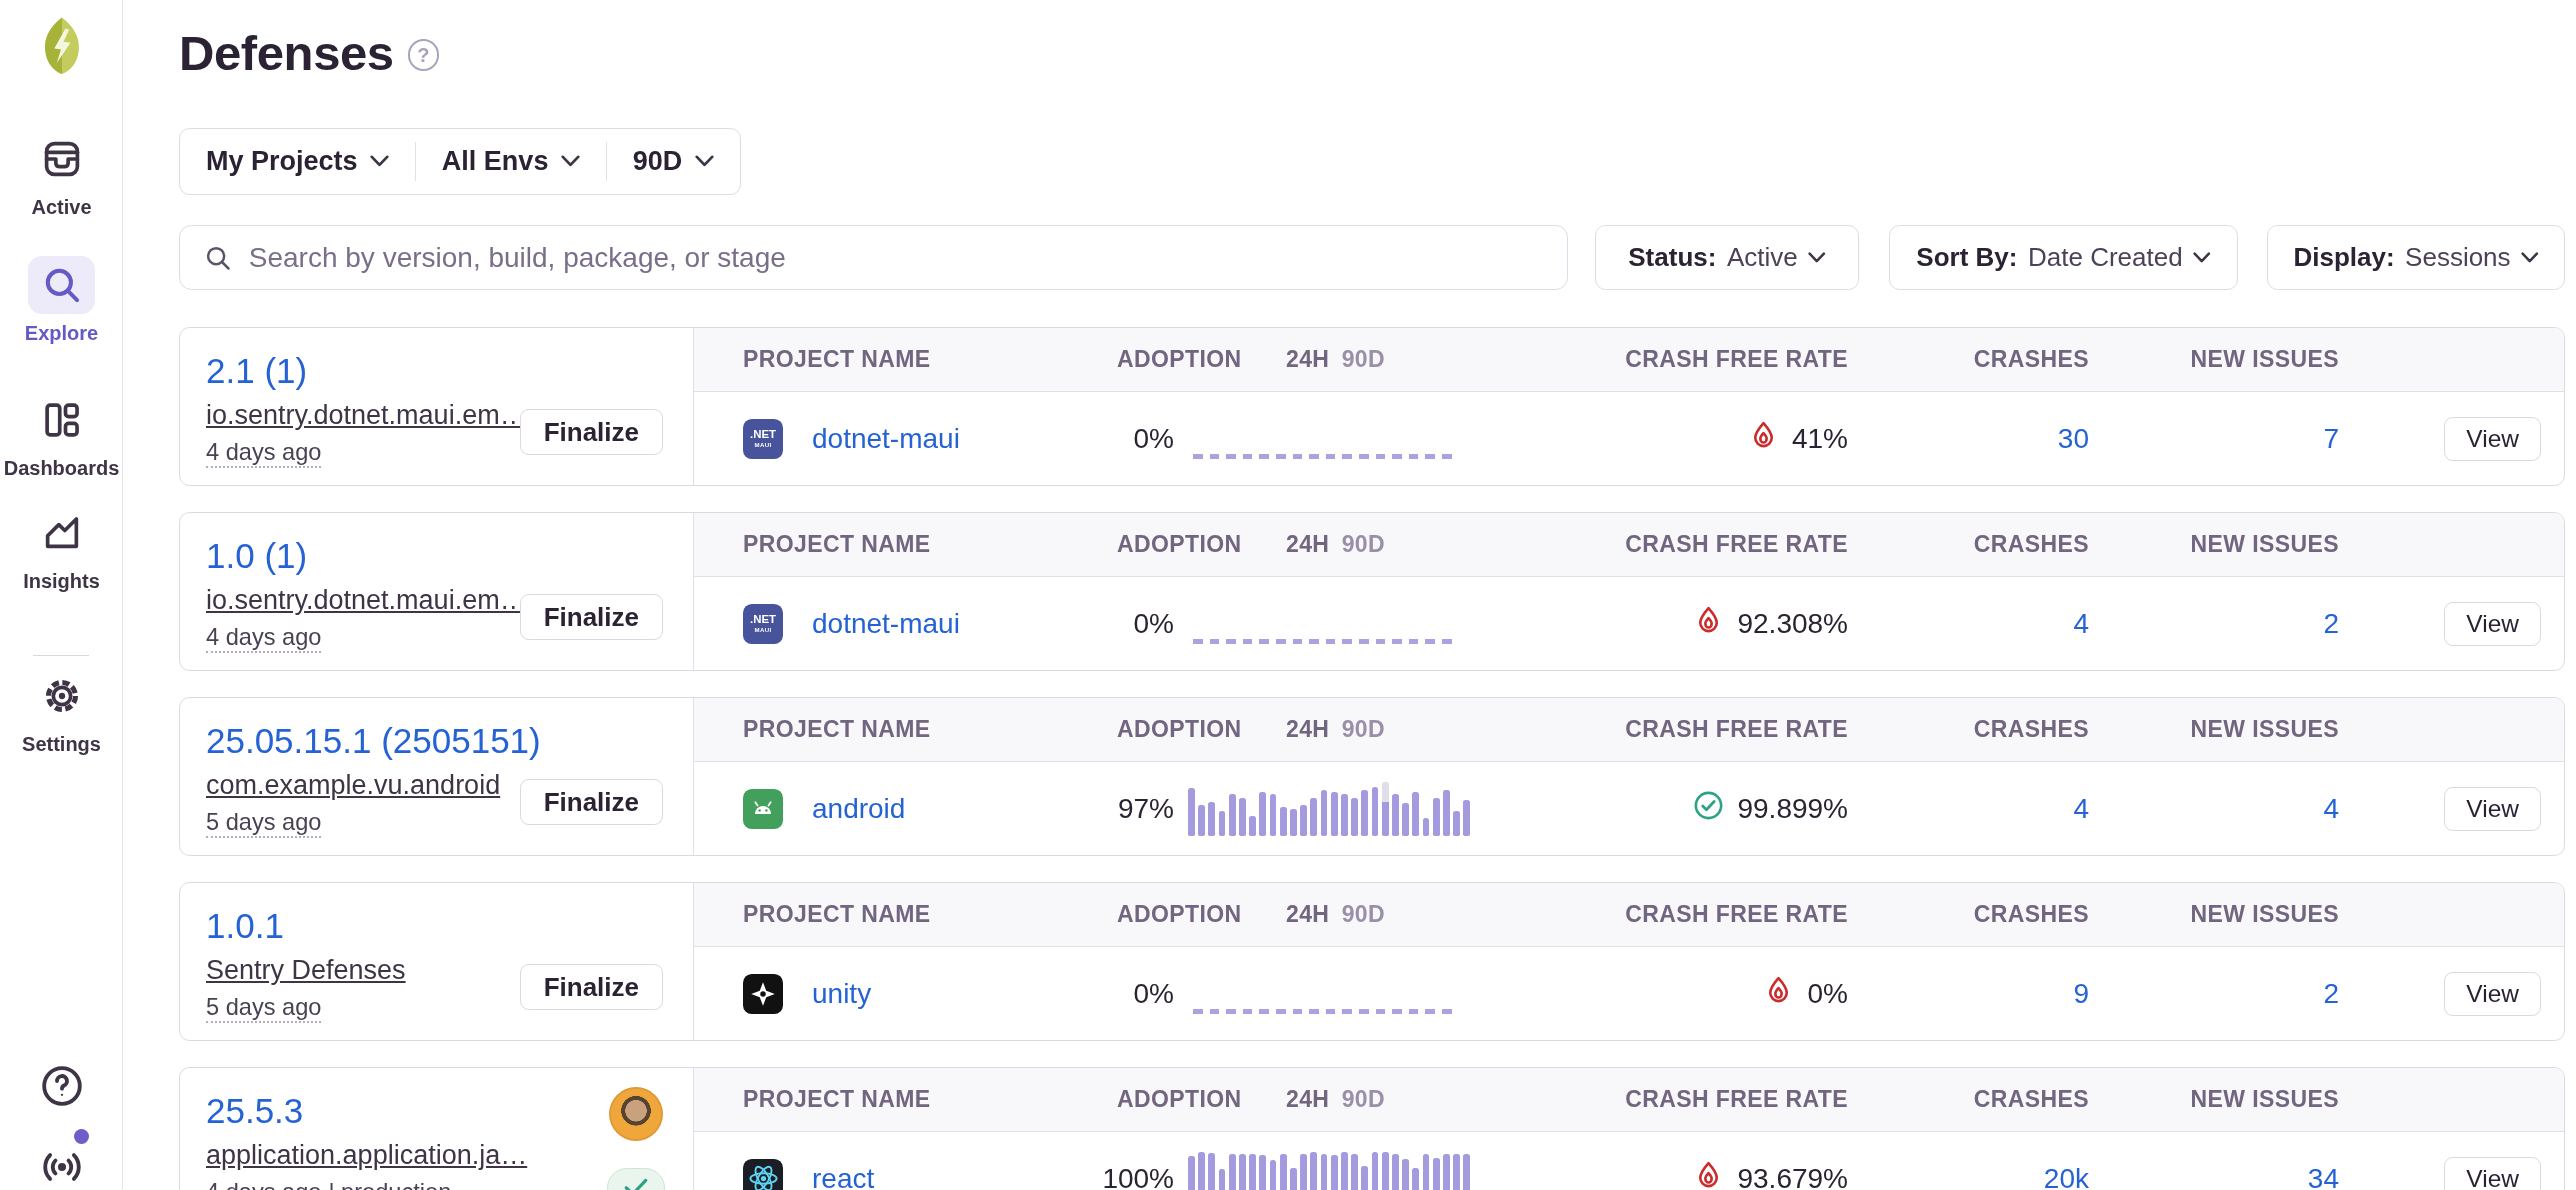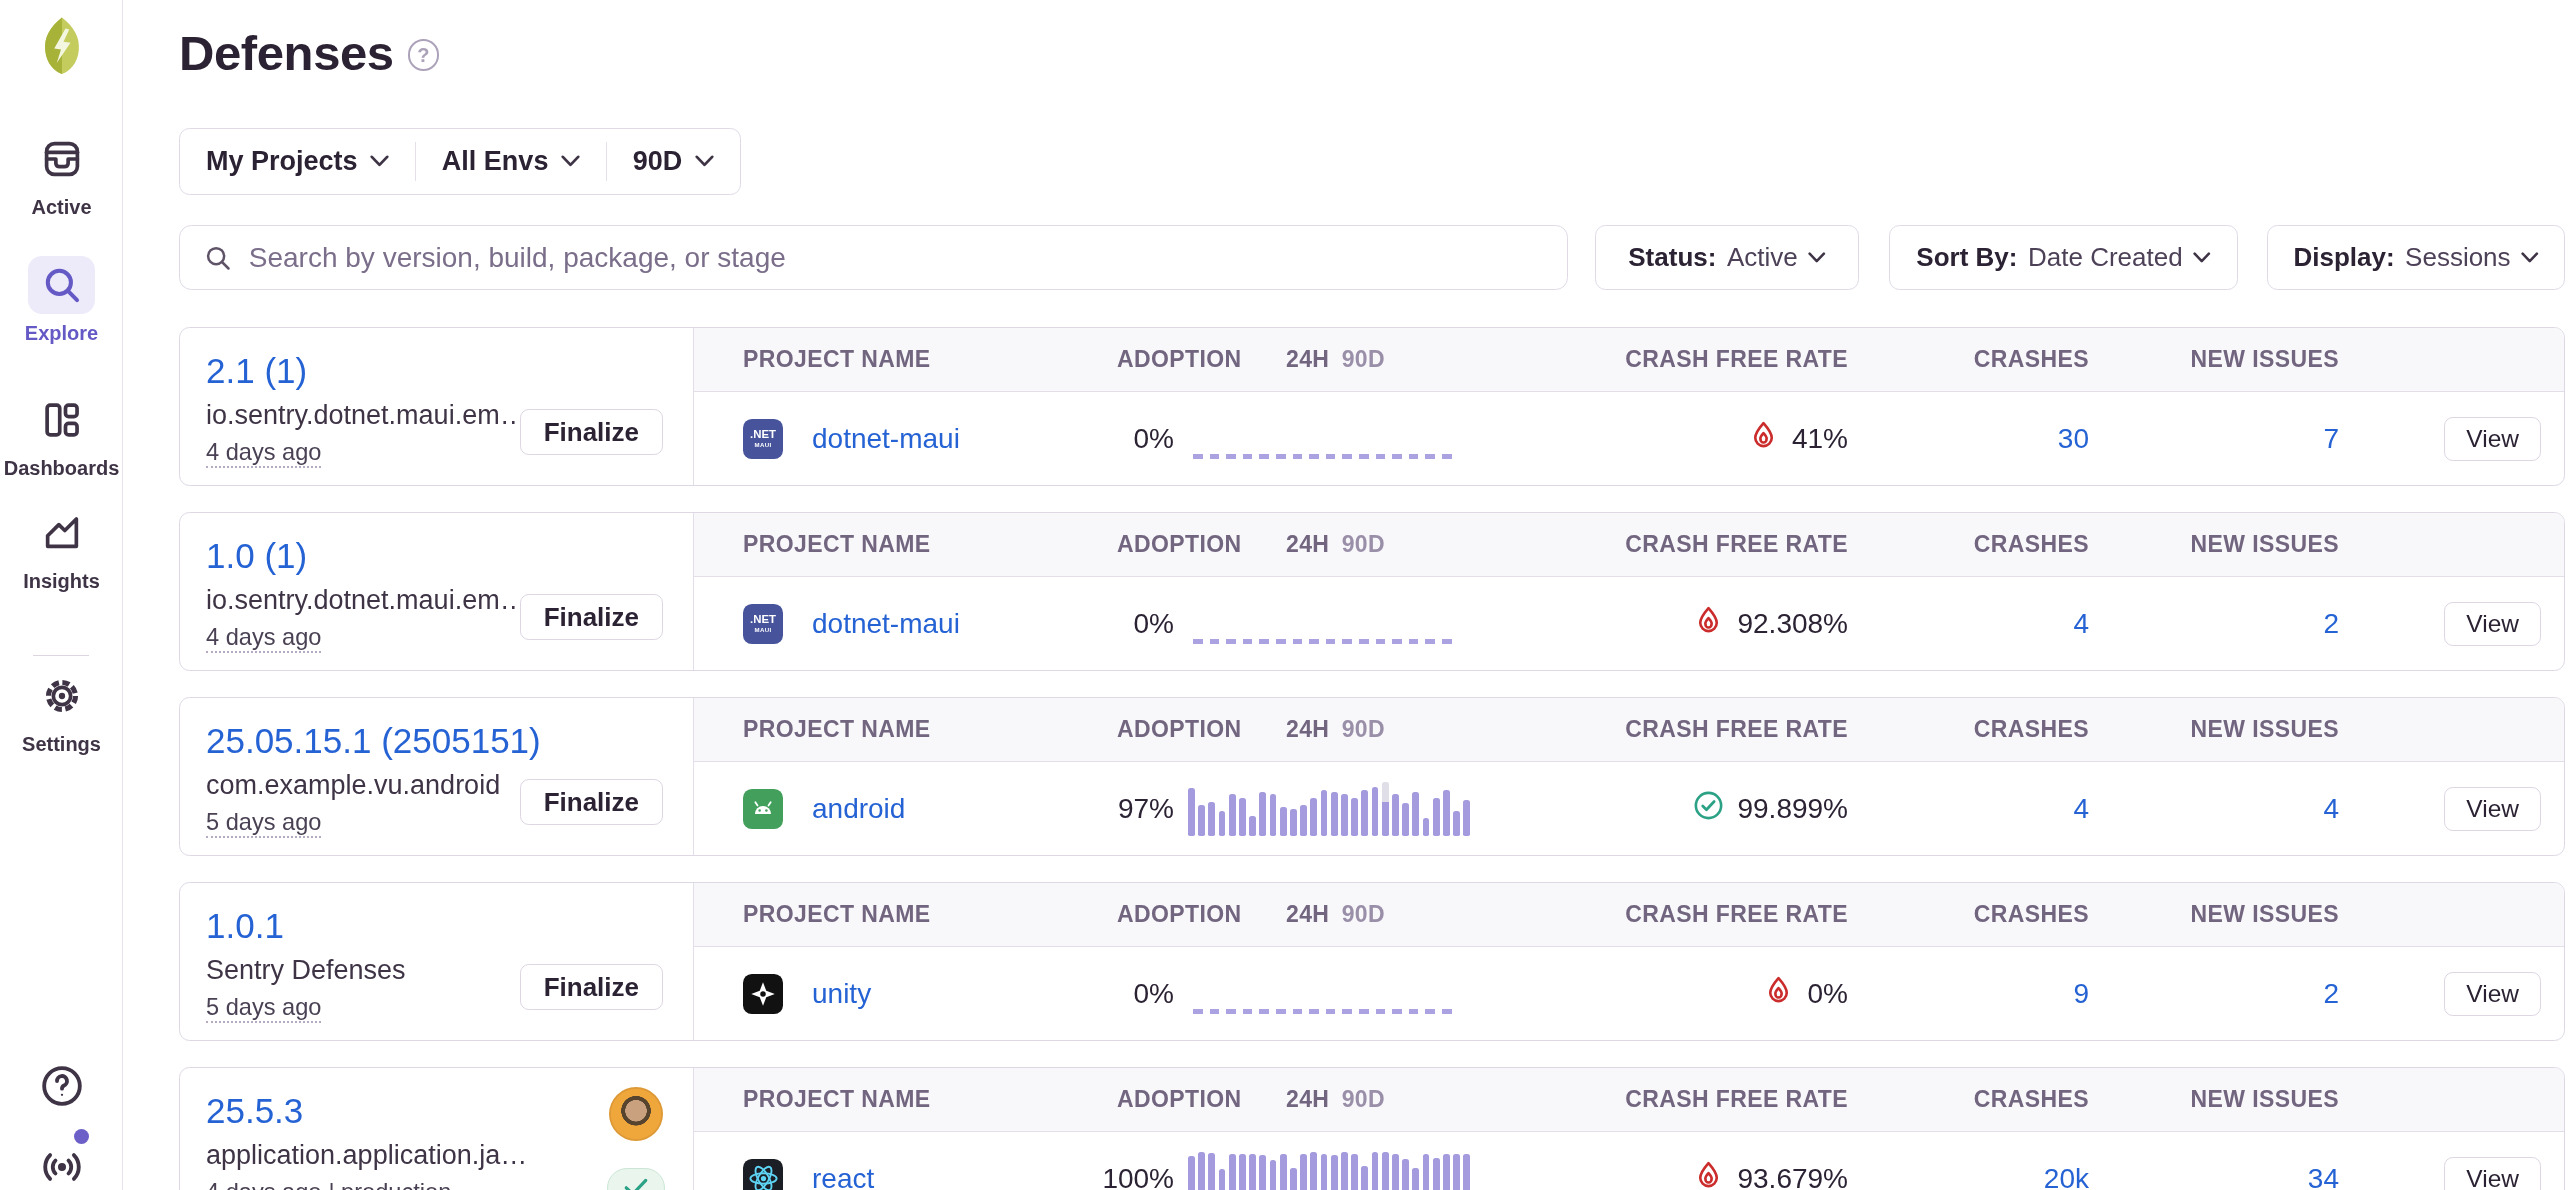--- a/index.html
+++ b/index.html
@@ -49,21 +49,21 @@
   .drop-status  { left:1595px; width:264px; }
   .drop-sort    { left:1889px; width:349px; }
   .drop-display { left:2267px; width:298px; }
 
   
   .releases { position:absolute; left:179px; top:327px; width:2386px; }
   .card { display:flex; height:159px; margin-bottom:26px; border:0.9px solid #ded8e4;
     border-radius:10.5px; background:#fff; overflow:hidden; }
   .card-left { position:relative; width:515px; border-right:0.9px solid #e3dee8; padding:23px 0 0 26px; }
   .version { font-size:35px; color:#2562d4; text-decoration:none; display:inline-block; cursor:pointer; }
-  .package { margin-top:8.8px; font-size:27px; color:#3e3446; white-space:nowrap; }
+  .package { margin-top:8.8px; font-size:27px; color:#3e3446; white-space:nowrap;text-decoration:underline; }
   .meta { margin-top:7.9px; font-size:23.6px; color:#4a4254; }
   .created { border-bottom:2.6px dotted #b5abc0; padding-bottom:1.8px; cursor:default; }
   .envtxt { margin-left:7px; }
   .finalize-btn { position:absolute; right:30px; bottom:30px; height:46px; padding:0 23px;
     font-size:26px; font-weight:700; color:#2b2233; background:#fff;
     border:0.9px solid #ded6e2; border-radius:8.8px; cursor:pointer; font-family:inherit; }
   .owner-col { position:absolute; right:28px; top:19px; bottom:17.5px; display:flex;
     flex-direction:column; justify-content:space-between; align-items:center; }
   .avatar { width:54px; height:54px; border-radius:50%; cursor:pointer;
     background:radial-gradient(circle at 50% 44%, #caa17e 0 26%, #56442e 27% 36%, #efa63b 37% 100%);

